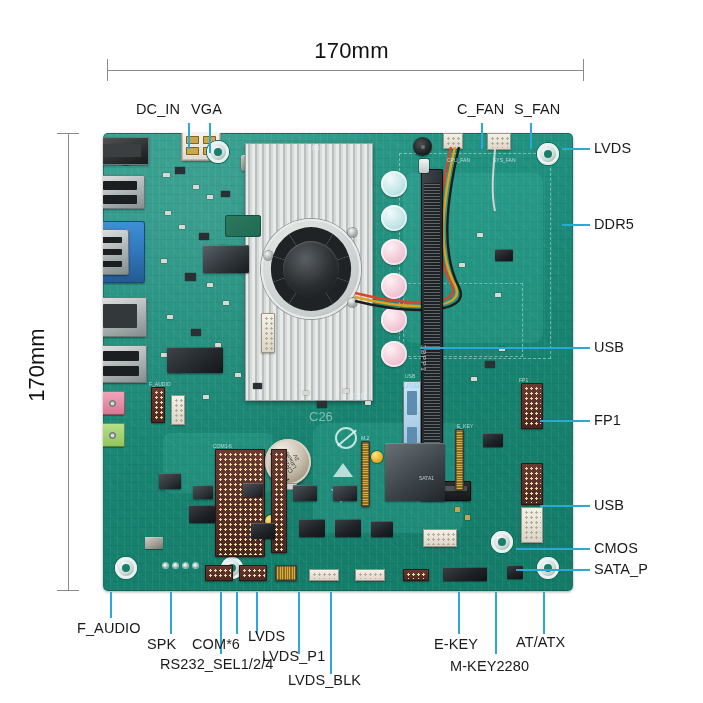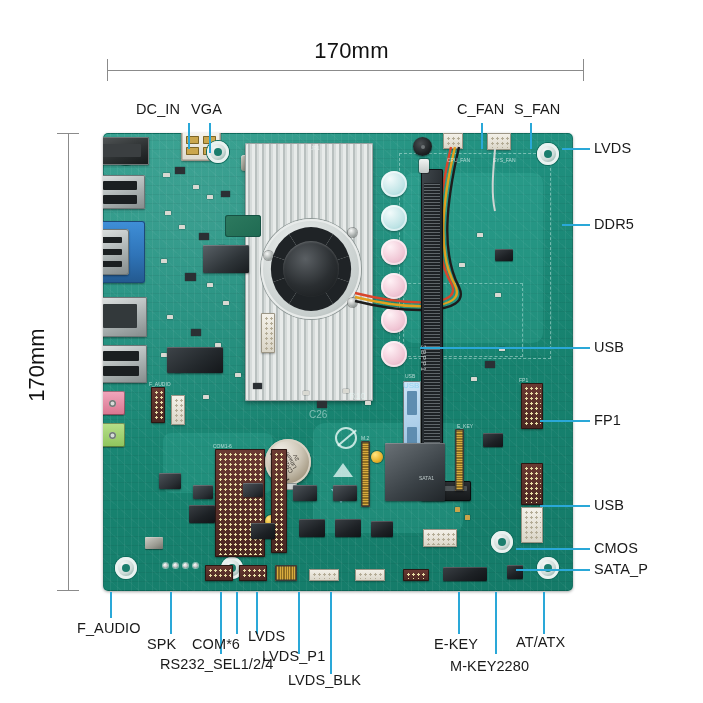--- a/index.html
+++ b/index.html
@@ -628,21 +628,21 @@
     <div class="silk" style="left:390px;top:24px">SYS_FAN</div>
     <div class="silk" style="left:302px;top:240px">USB</div>
     <div class="silk" style="left:416px;top:244px">FP1</div>
     <div class="silk" style="left:258px;top:302px">M.2</div>
     <div class="silk" style="left:354px;top:290px">E_KEY</div>
     <div class="silk" style="left:316px;top:342px">SATA1</div>
     <div class="silk" style="left:110px;top:310px">COM1-6</div>
     <div class="silk" style="left:46px;top:248px">F_AUDIO</div>
     <div class="silk" style="left:300px;top:248px;color:rgba(140,210,240,.9);font-size:8px">USB</div>
     <div class="silk" style="left:246px;top:258px;font-size:9px;color:rgba(230,248,246,.55)">R10</div>
-    <div class="silk" style="left:206px;top:276px;font-size:10px;color:rgba(230,248,246,.5)">C26</div>
+    <div class="silk" style="left:206px;top:276px;font-size:13px;color:rgba(230,248,246,.5)">C26</div>
 
     <div class="pcb-pad" style="left:60px;top:430px;width:5px;height:5px"></div>
     <div class="pcb-pad" style="left:70px;top:430px;width:5px;height:5px"></div>
     <div class="pcb-pad" style="left:80px;top:430px;width:5px;height:5px"></div>
     <div class="pcb-pad" style="left:90px;top:430px;width:5px;height:5px"></div>
   </div>
 
   <div class="lead v" style="left:188px;top:123px;height:26px"></div>
   <div class="clabel" style="left:136px;top:101px">DC_IN</div>
 

